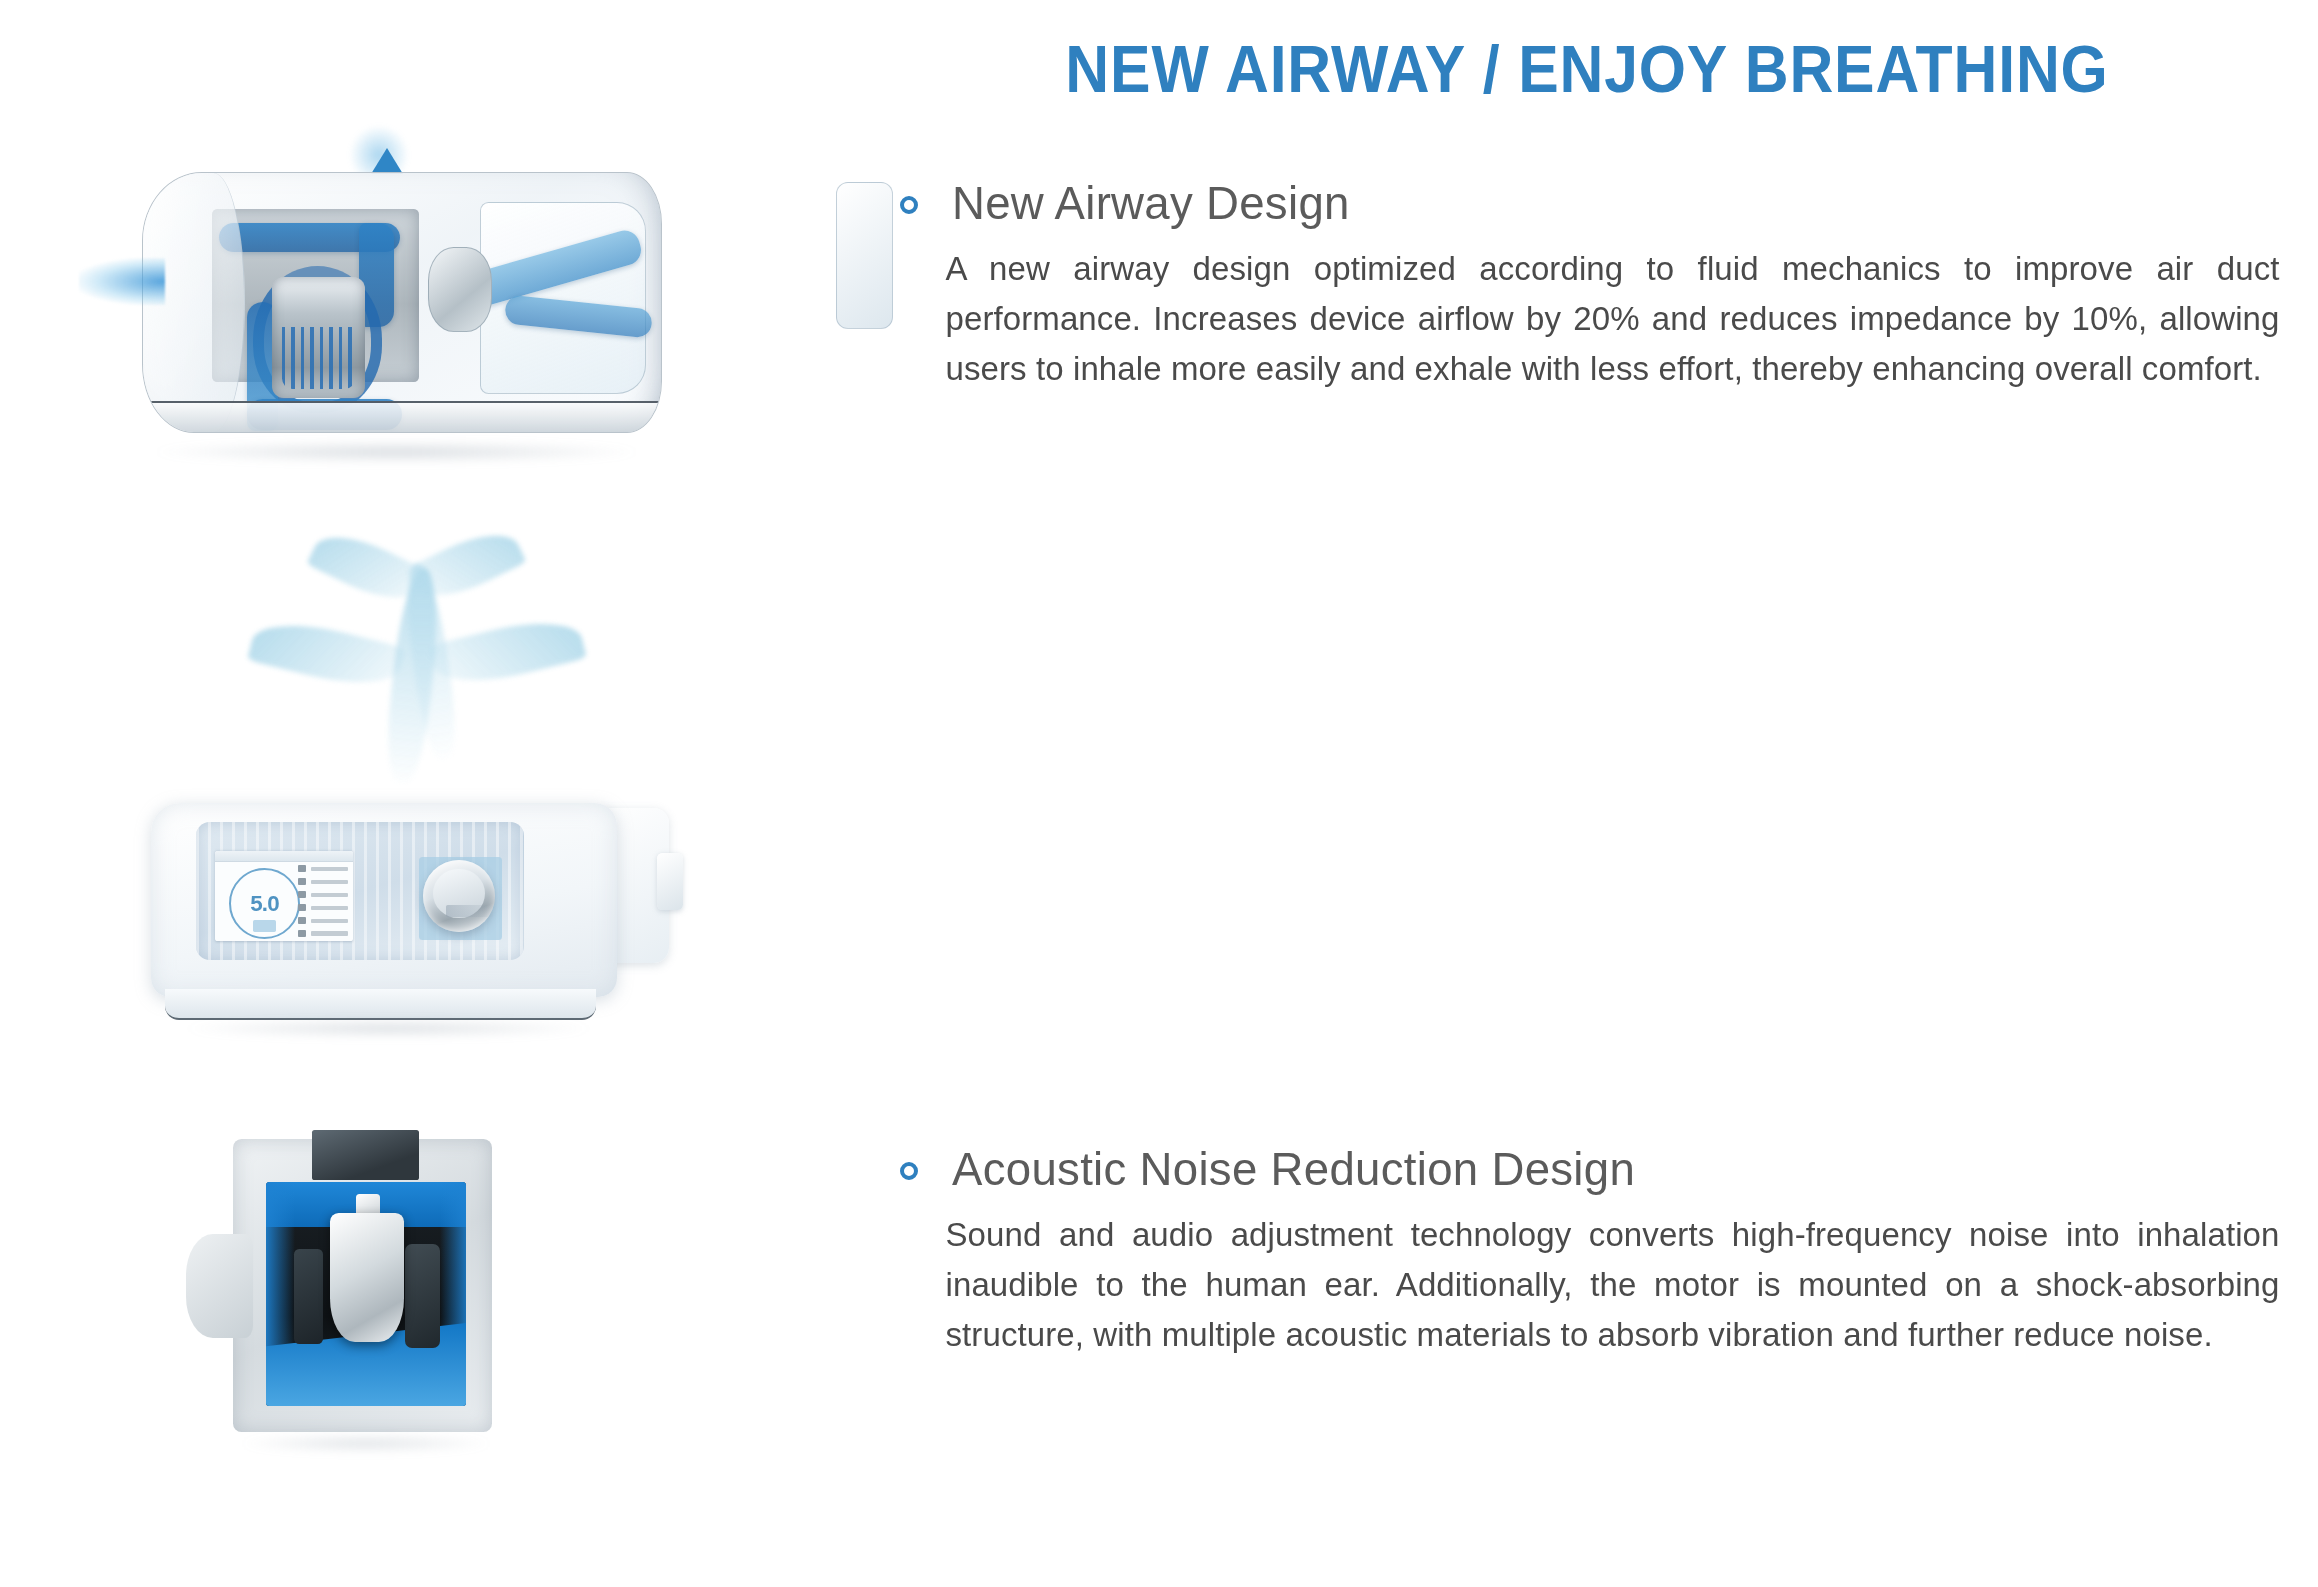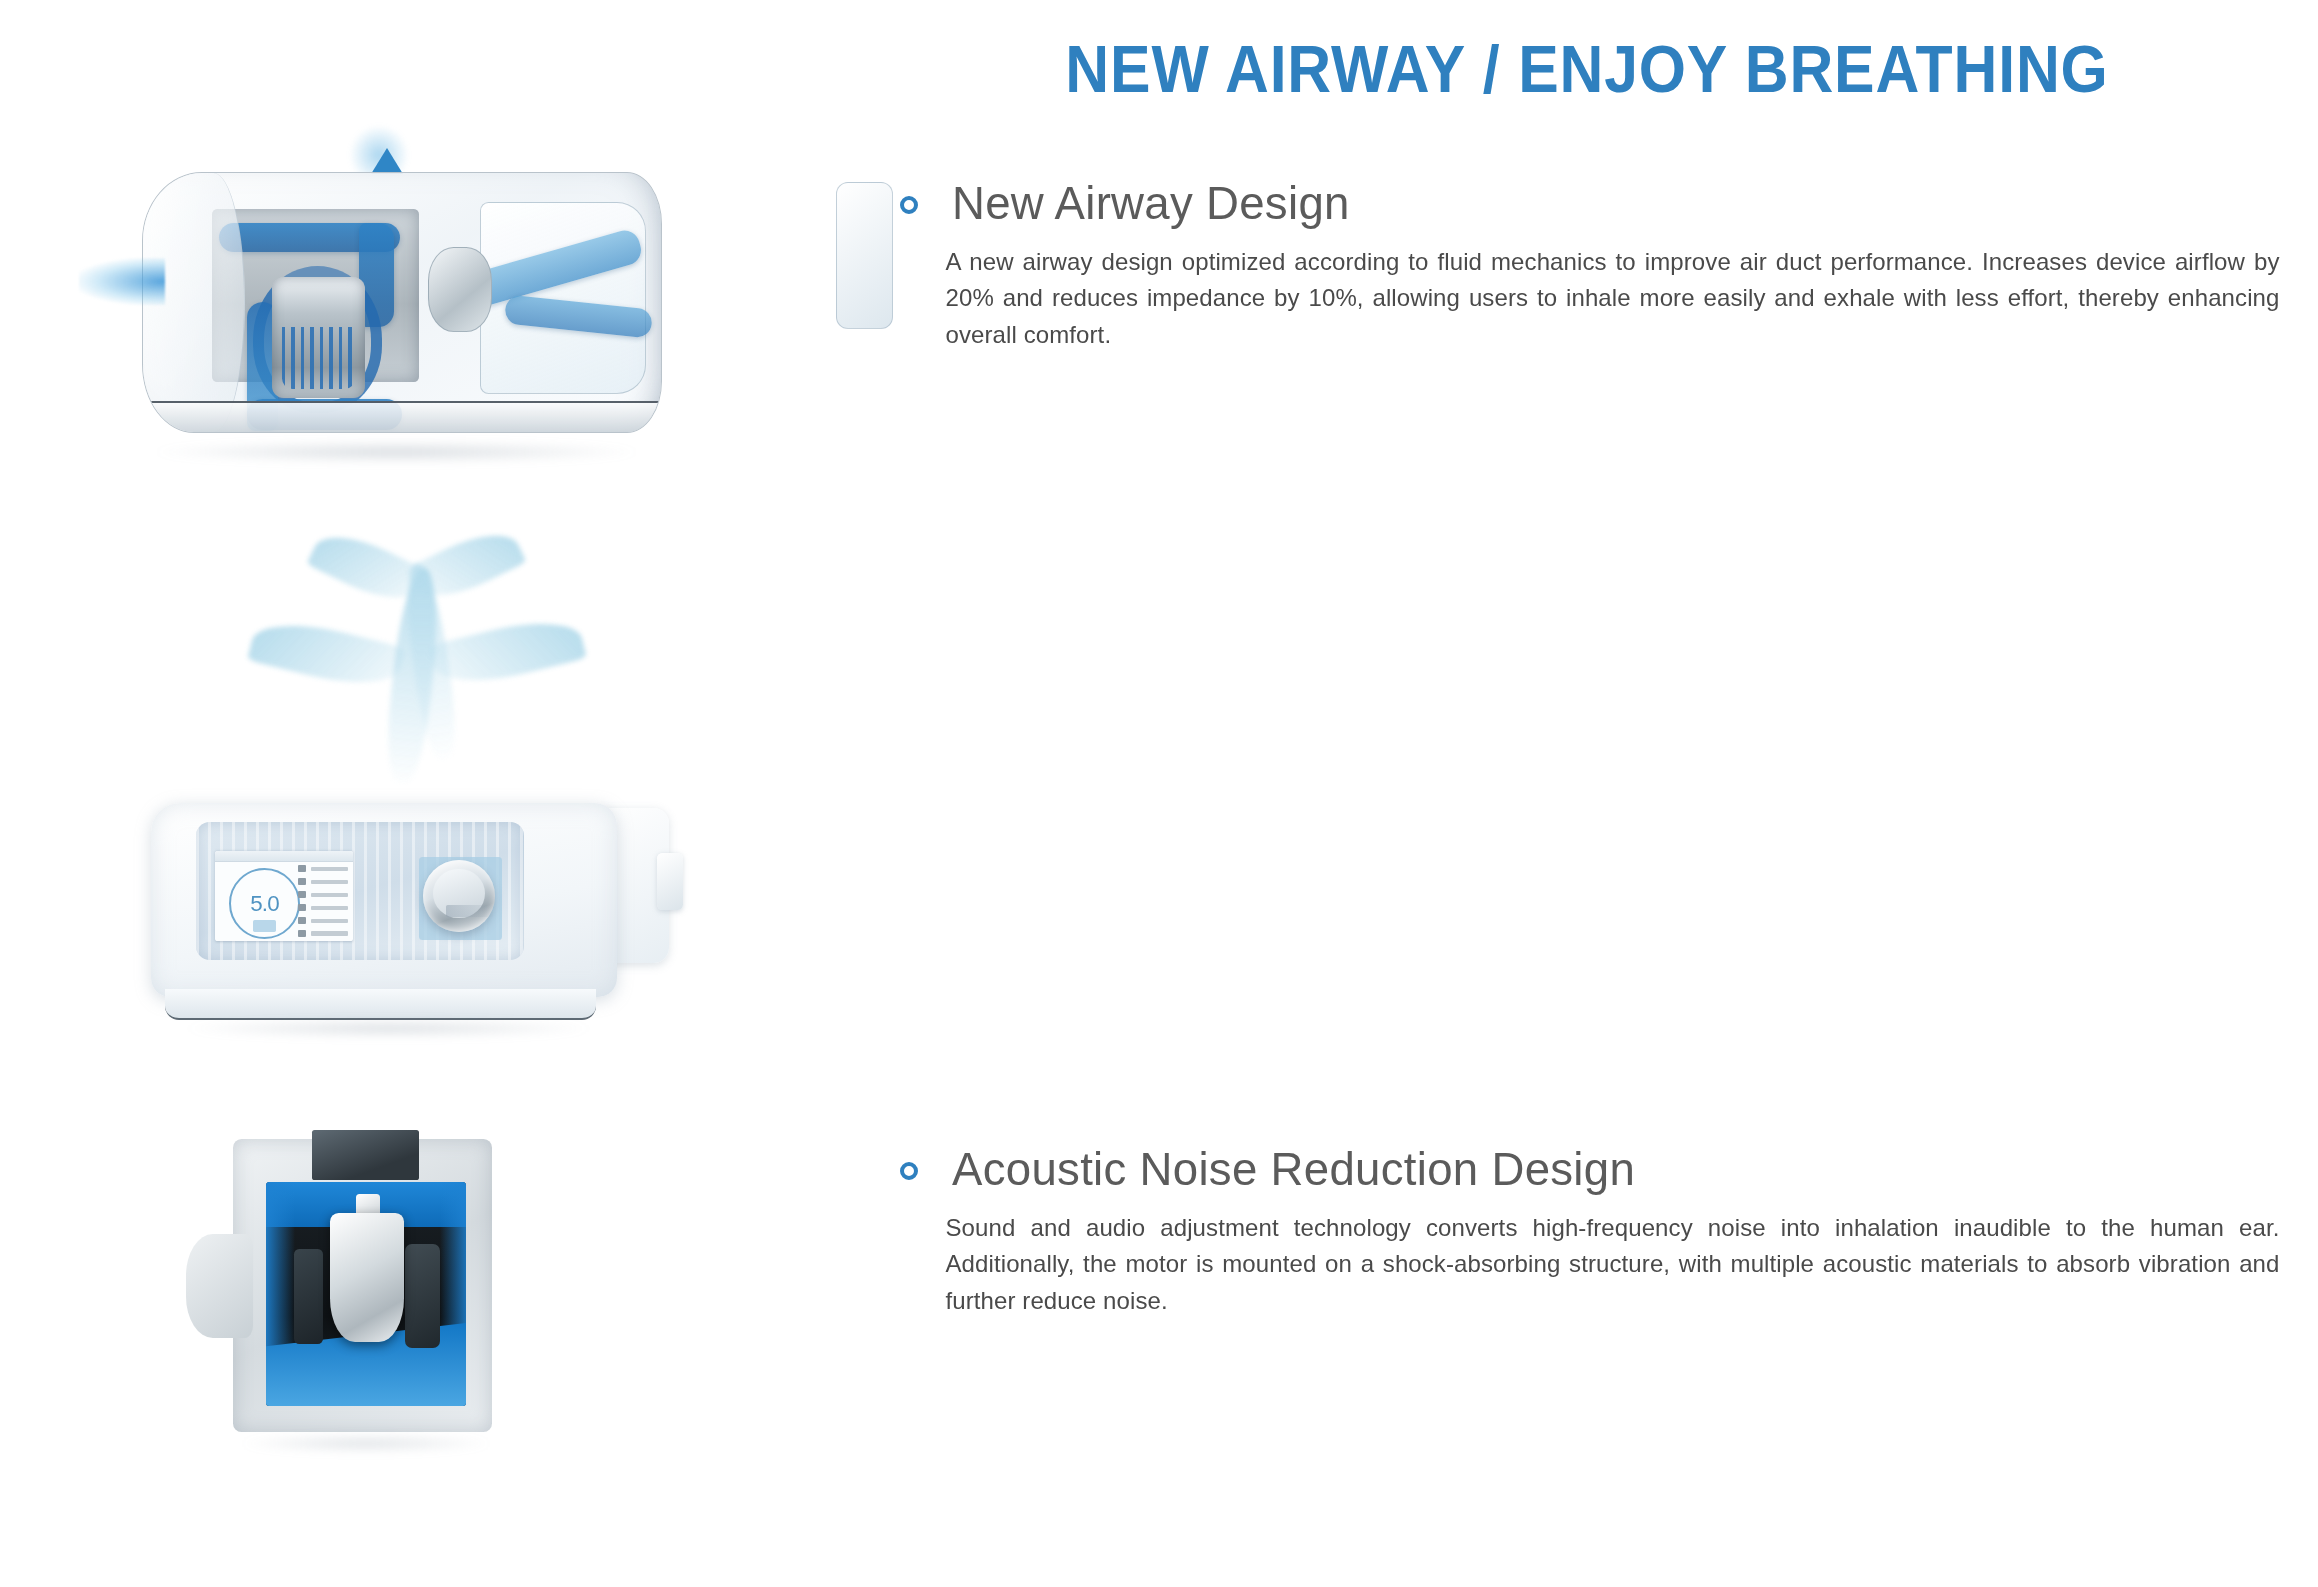--- a/index.html
+++ b/index.html
@@ -211,20 +211,21 @@
     box-shadow: 0 3.5px 15.5px rgba(150,165,180,.35), inset 0 0 21px rgba(200,212,222,.5);
   }
   .dev2-face {
     position: absolute;
     left: 45px; top: 19px;
     width: 328px; height: 138px;
     border-radius: 14px;
     background: linear-gradient(165deg, #dfe9f1 0%, #cfdde9 50%, #e6eef4 100%);
     box-shadow: inset 0 0 14px rgba(140,165,190,.45);
     overflow: hidden;
+    font-weight: bold;
   }
   .dev2-face::before {
     content: "";
     position: absolute;
     inset: 0;
     background: repeating-linear-gradient(90deg, rgba(255,255,255,.45) 0 2.6px, rgba(255,255,255,0) 2.6px 12px);
   }
   .dev2-screen {
     position: absolute;
     left: 19px; top: 29px;
@@ -503,21 +504,21 @@
     line-height: 1.12;
     letter-spacing: 0.3px;
     transform: scaleX(.97);
     transform-origin: left center;
     white-space: nowrap;
   }
   .section-body {
     margin-left: 46px;
     width: 1334px;
     font-family: "Liberation Sans Narrow", "Liberation Sans", sans-serif;
-    font-size: 24px;
+    font-size: 33px;
     font-weight: 300;
     line-height: 1.52;
     color: #4a4a4a;
     text-align: justify;
     text-justify: inter-word;
     letter-spacing: 0.1px;
   }
 </style>
 </head>
 <body>

